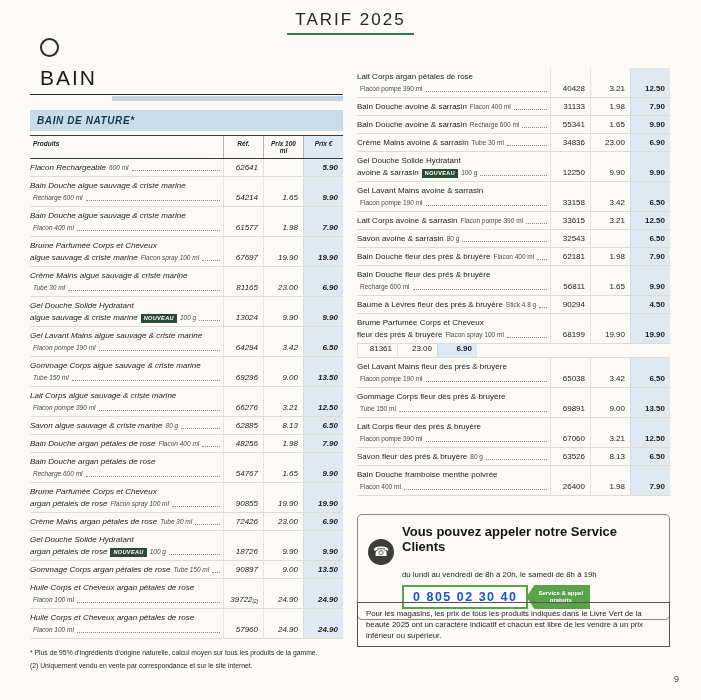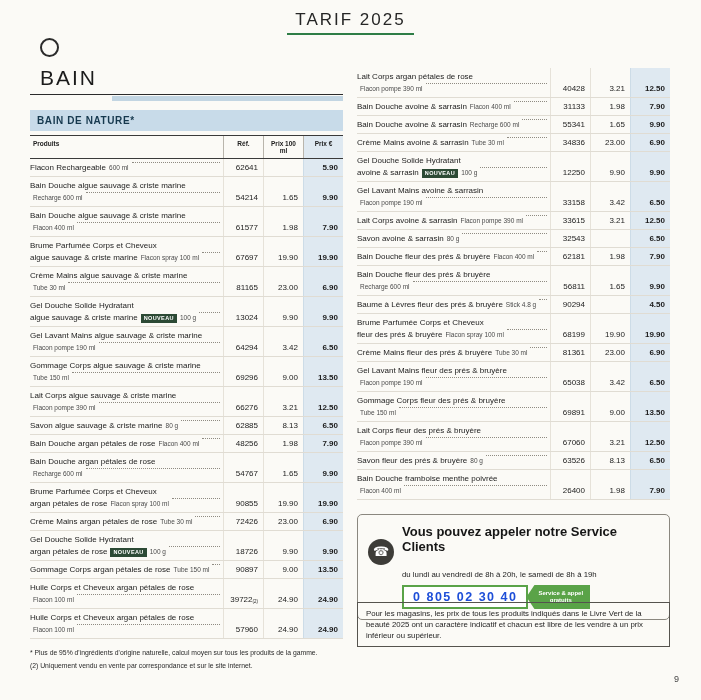--- a/index.html
+++ b/index.html
@@ -9,34 +9,34 @@
 
   .tarif-wrap{position:absolute;top:10px;left:0;width:100%;text-align:center;}
   .tarif{display:inline-block;font-size:17px;letter-spacing:2px;color:#262626;border-bottom:2px solid var(--accent-green,#2e7d46);padding:0 8px 3px;}
 
   .logo-circle{position:absolute;top:38px;left:40px;width:19px;height:19px;border:2px solid #2b2b2b;border-radius:50%;}
   .bain{position:absolute;top:66px;left:40px;font-size:21px;font-weight:400;letter-spacing:2px;color:#1b1b1b;}
   .bain-rule{position:absolute;top:94px;left:30px;width:313px;border-top:1px solid #2b2b2b;}
   .bain-bar{position:absolute;top:96px;left:112px;width:231px;height:5px;background:#c2d5e2;}
 
   .col{position:absolute;width:313px;}
-  .col-left{top:110px;left:30px;}
+  .col-left{top:110px;left:30px;font-style:italic;}
   .col-right{top:68px;left:357px;}
 
   .banner{background:var(--banner-blue,#c8dbe9);color:#16394e;font-weight:bold;font-size:10px;letter-spacing:.6px;padding:5px 7px;margin-bottom:4px;}
 
   .thead{display:flex;border-top:1px solid #3a3a3a;border-bottom:1px solid #3a3a3a;}
   .th{font-size:6.5px;font-weight:bold;padding:4px 3px;color:#222;}
   .th-prod{flex:1;text-align:left;}
   .th-ref,.th-p100,.th-price{width:40px;text-align:center;border-left:1px solid #b9b5ac;}
   .th-price{background:var(--price-col-blue,#dfe9f1);}
 
   .row{display:flex;border-bottom:1px solid #e0dcd3;}
   .prod{flex:1;padding:3px 0 2px;min-width:0;}
-  .pline{display:flex;align-items:flex-start;line-height:12px;}
+  .pline{display:flex;align-items:flex-end;line-height:12px;}
   .nm{font-size:8px;color:#1c1c1c;white-space:nowrap;}
   .size{font-size:6.5px;color:#4a4a4a;margin-left:3px;white-space:nowrap;}
   .badge{background:var(--badge-green,#2c4a35);color:#fff;font-size:5.5px;font-weight:bold;letter-spacing:.4px;padding:1px 3px;margin-left:3px;line-height:7px;align-self:center;}
   .dots{flex:1;min-width:6px;border-bottom:1px dotted #8f8b82;margin:0 3px 3px 3px;}
   .cell{width:40px;display:flex;align-items:flex-end;justify-content:flex-end;padding:0 5px 4px 0;font-size:8px;line-height:9px;color:#1c1c1c;}
   .ref,.p100{border-left:1px solid #e6e2d9;}
   .price{background:var(--price-col-blue,#dfe9f1);border-left:1px solid #cddce7;font-weight:bold;}
   .cell sup{font-size:4.5px;line-height:4px;}
 
   .service{position:absolute;left:357px;top:514px;width:313px;border:1px solid #8a877f;border-radius:5px;padding:9px 10px 10px;}
@@ -480,27 +480,20 @@
               <span class="nm">fleur des prés &amp; bruyère</span>
               <span class="size">Flacon spray 100 ml</span>
               <span class="dots"></span>
             </div>
           </div>
           <div class="cell ref">68199</div>
           <div class="cell p100">19.90</div>
           <div class="cell price">19.90</div>
         </div>
         <div class="row">
-          <div class="prod">
-            <div class="pline">
-              <span class="nm">Crème Mains fleur des prés &amp; bruyère</span>
-              <span class="size">Tube 30 ml</span>
-              <span class="dots"></span>
-            </div>
-          </div>
           <div class="cell ref">81361</div>
           <div class="cell p100">23.00</div>
           <div class="cell price">6.90</div>
         </div>
         <div class="row">
           <div class="prod">
             <div class="pline">
               <span class="nm">Gel Lavant Mains fleur des prés &amp; bruyère</span>
             </div>
             <div class="pline">

